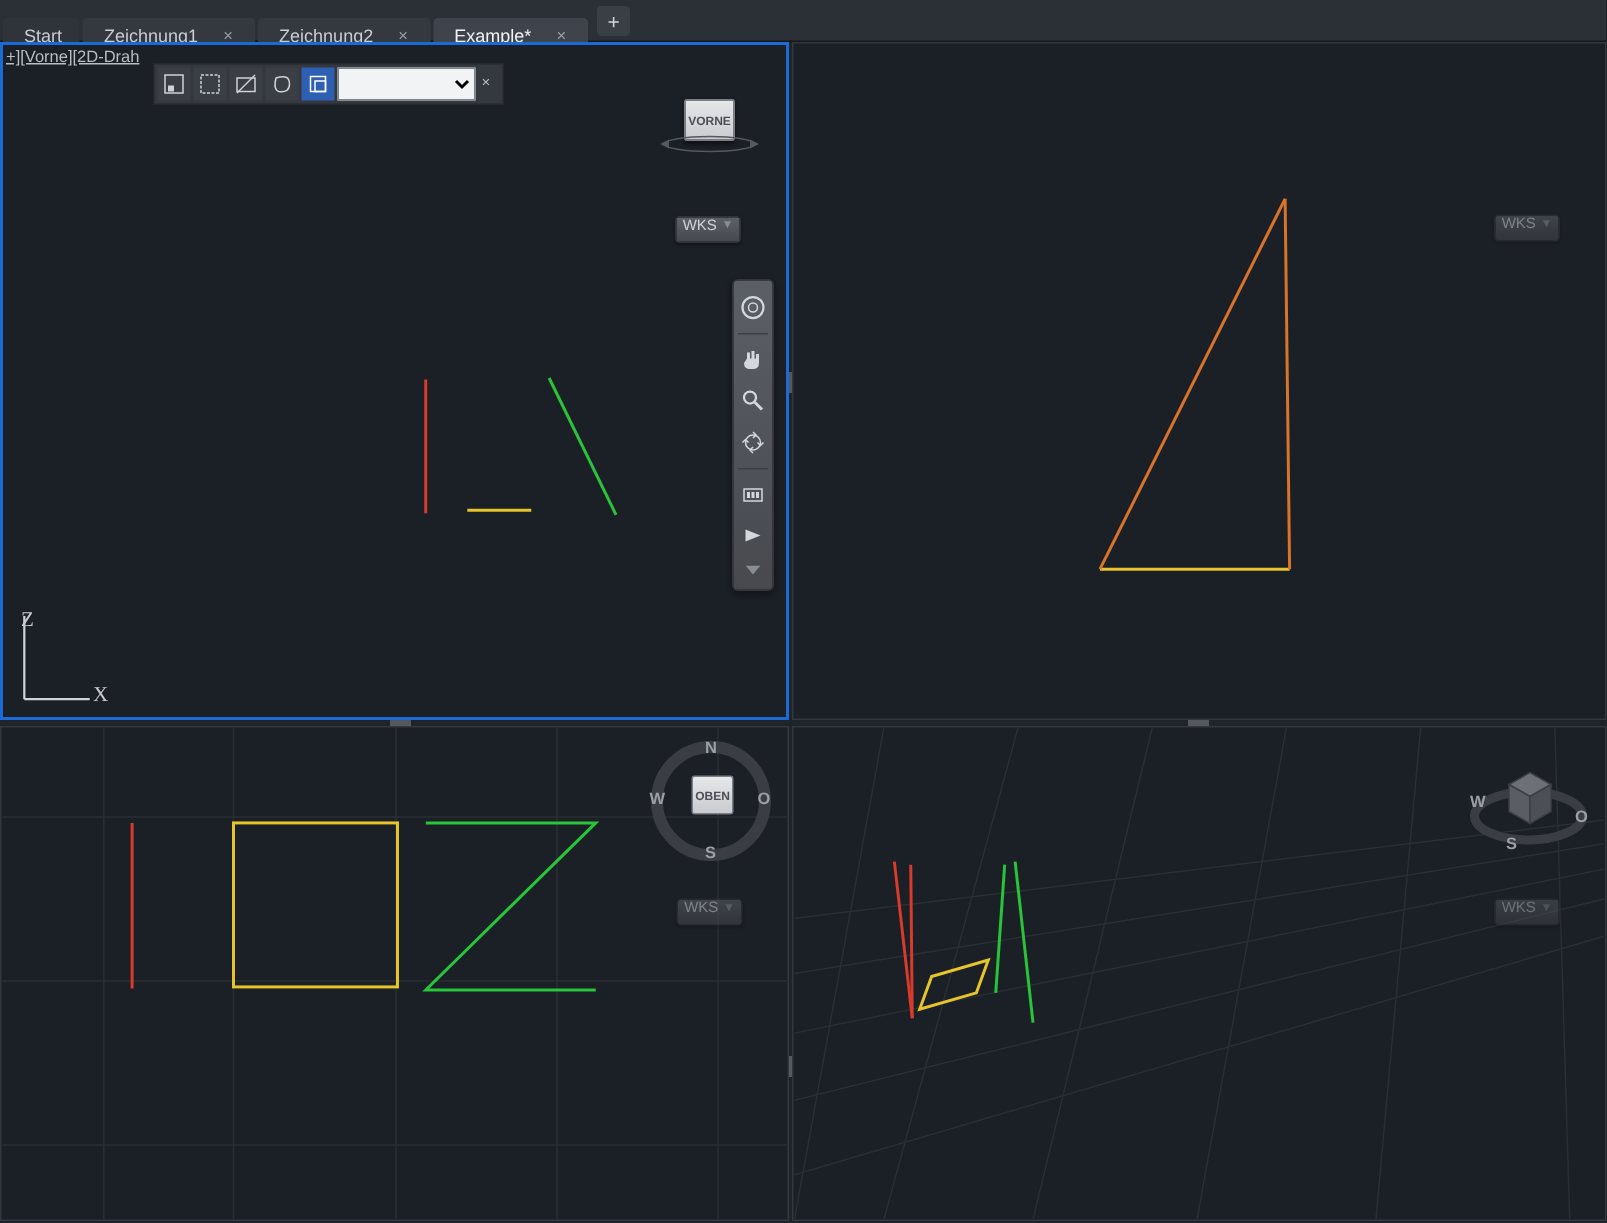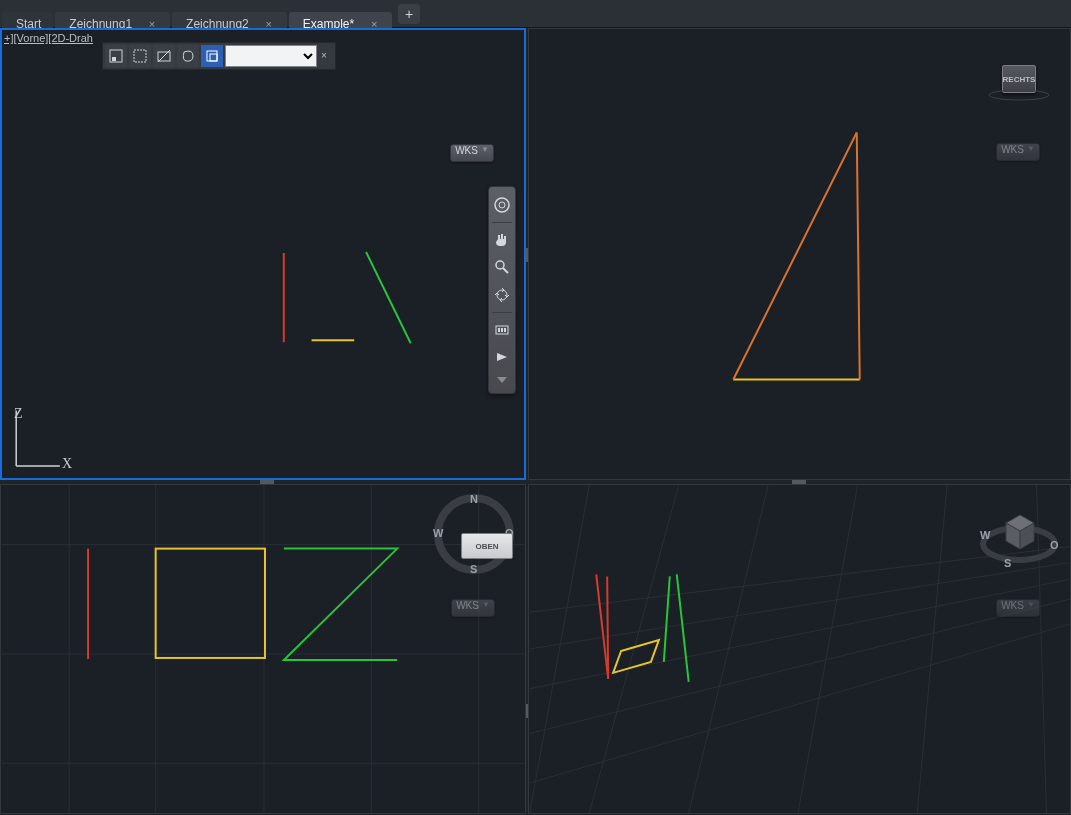--- a/index.html
+++ b/index.html
@@ -97,22 +97,22 @@
     width: 70px; height: 14px; margin-top: -4px;
   }
   
   .compass {
     position: absolute; width: 90px; height: 90px;
   }
   .compass .dir {
     position: absolute; color: #9aa0a8; font-size: 11px; font-weight: 600;
   }
   .compass .center {
-    position: absolute; left: 32px; top: 44px;
-    width: 52px; height: 26px;
+    position: absolute; left: 32px; top: 28px;
+    width: 28px; height: 26px;
     background: linear-gradient(#e6e7e9,#c9cbcf);
     border: 1px solid #7b7e84; border-radius: 2px;
     display: flex; align-items: center; justify-content: center;
     font-size: 8px; font-weight: 600; color: #4b4e54;
   }
   
   .navbar {
     position: absolute;
     width: 28px;
     background: linear-gradient(#5b5f66,#47494f);
@@ -225,20 +225,28 @@
       <div class="qbtn hi">
           <svg width="14" height="14">
             <rect x="2" y="2" width="10" height="10" fill="none" stroke="#fff"></rect>
             <rect x="5" y="5" width="7" height="7" fill="none" stroke="#fff"></rect>
           </svg>
         </div>
       <select value=""></select>
       <span class="xclose">×</span>
     </div>
 
+    <div class="viewcube" style="right:12px; top:36px;">
+      <div class="face">VORNE</div>
+      <svg class="ring" viewBox="0 0 70 14">
+        <ellipse cx="35" cy="6" rx="30" ry="5" fill="none" stroke="#55585e"></ellipse>
+        <polygon points="2,6 8,3 8,9" fill="#55585e"></polygon>
+        <polygon points="68,6 62,3 62,9" fill="#55585e"></polygon>
+      </svg>
+    </div>
     <div class="wks" style="right:30px; top:114px;">
       <span>WKS</span>
       <span class="chev">▼</span>
     </div>
 
     <div class="navbar" style="right:8px; top:156px; height:208px;">
       <div class="nbtn">
           <svg width="18" height="18">
             <circle cx="9" cy="9" r="7" fill="none" stroke="#d4d7dc" stroke-width="1.5"></circle>
             <circle cx="9" cy="9" r="3" fill="none" stroke="#d4d7dc"></circle>
@@ -283,26 +291,20 @@
         </div>
     </div>
   </div>
 
   <div class="vp" style="left:528px; top:0; width:543px; height:452px;">
     <svg class="scene" viewBox="0 0 543 452">
       <line x1="205" y1="352" x2="332" y2="352" stroke="#e6c52a" stroke-width="2"></line>
       <line x1="205" y1="352" x2="329" y2="104" stroke="#d8742b" stroke-width="2"></line>
       <line x1="332" y1="352" x2="329" y2="104" stroke="#d8742b" stroke-width="2"></line>
     </svg>
-    <div class="viewcube" style="right:12px; top:36px;">
-      <div class="face dim">RECHTS</div>
-      <svg class="ring" viewBox="0 0 70 14">
-        <ellipse cx="35" cy="6" rx="30" ry="5" fill="none" stroke="#3e4147"></ellipse>
-      </svg>
-    </div>
     <div class="wks" style="right:30px; top:114px; opacity:.55;">
       <span>WKS</span>
       <span class="chev">▼</span>
     </div>
   </div>
 
   <div class="vp" style="left:0; top:456px; width:526px; height:330px;">
     <svg class="scene" viewBox="0 0 526 330">
 
       <g stroke="#2a2e35" stroke-width="1">

